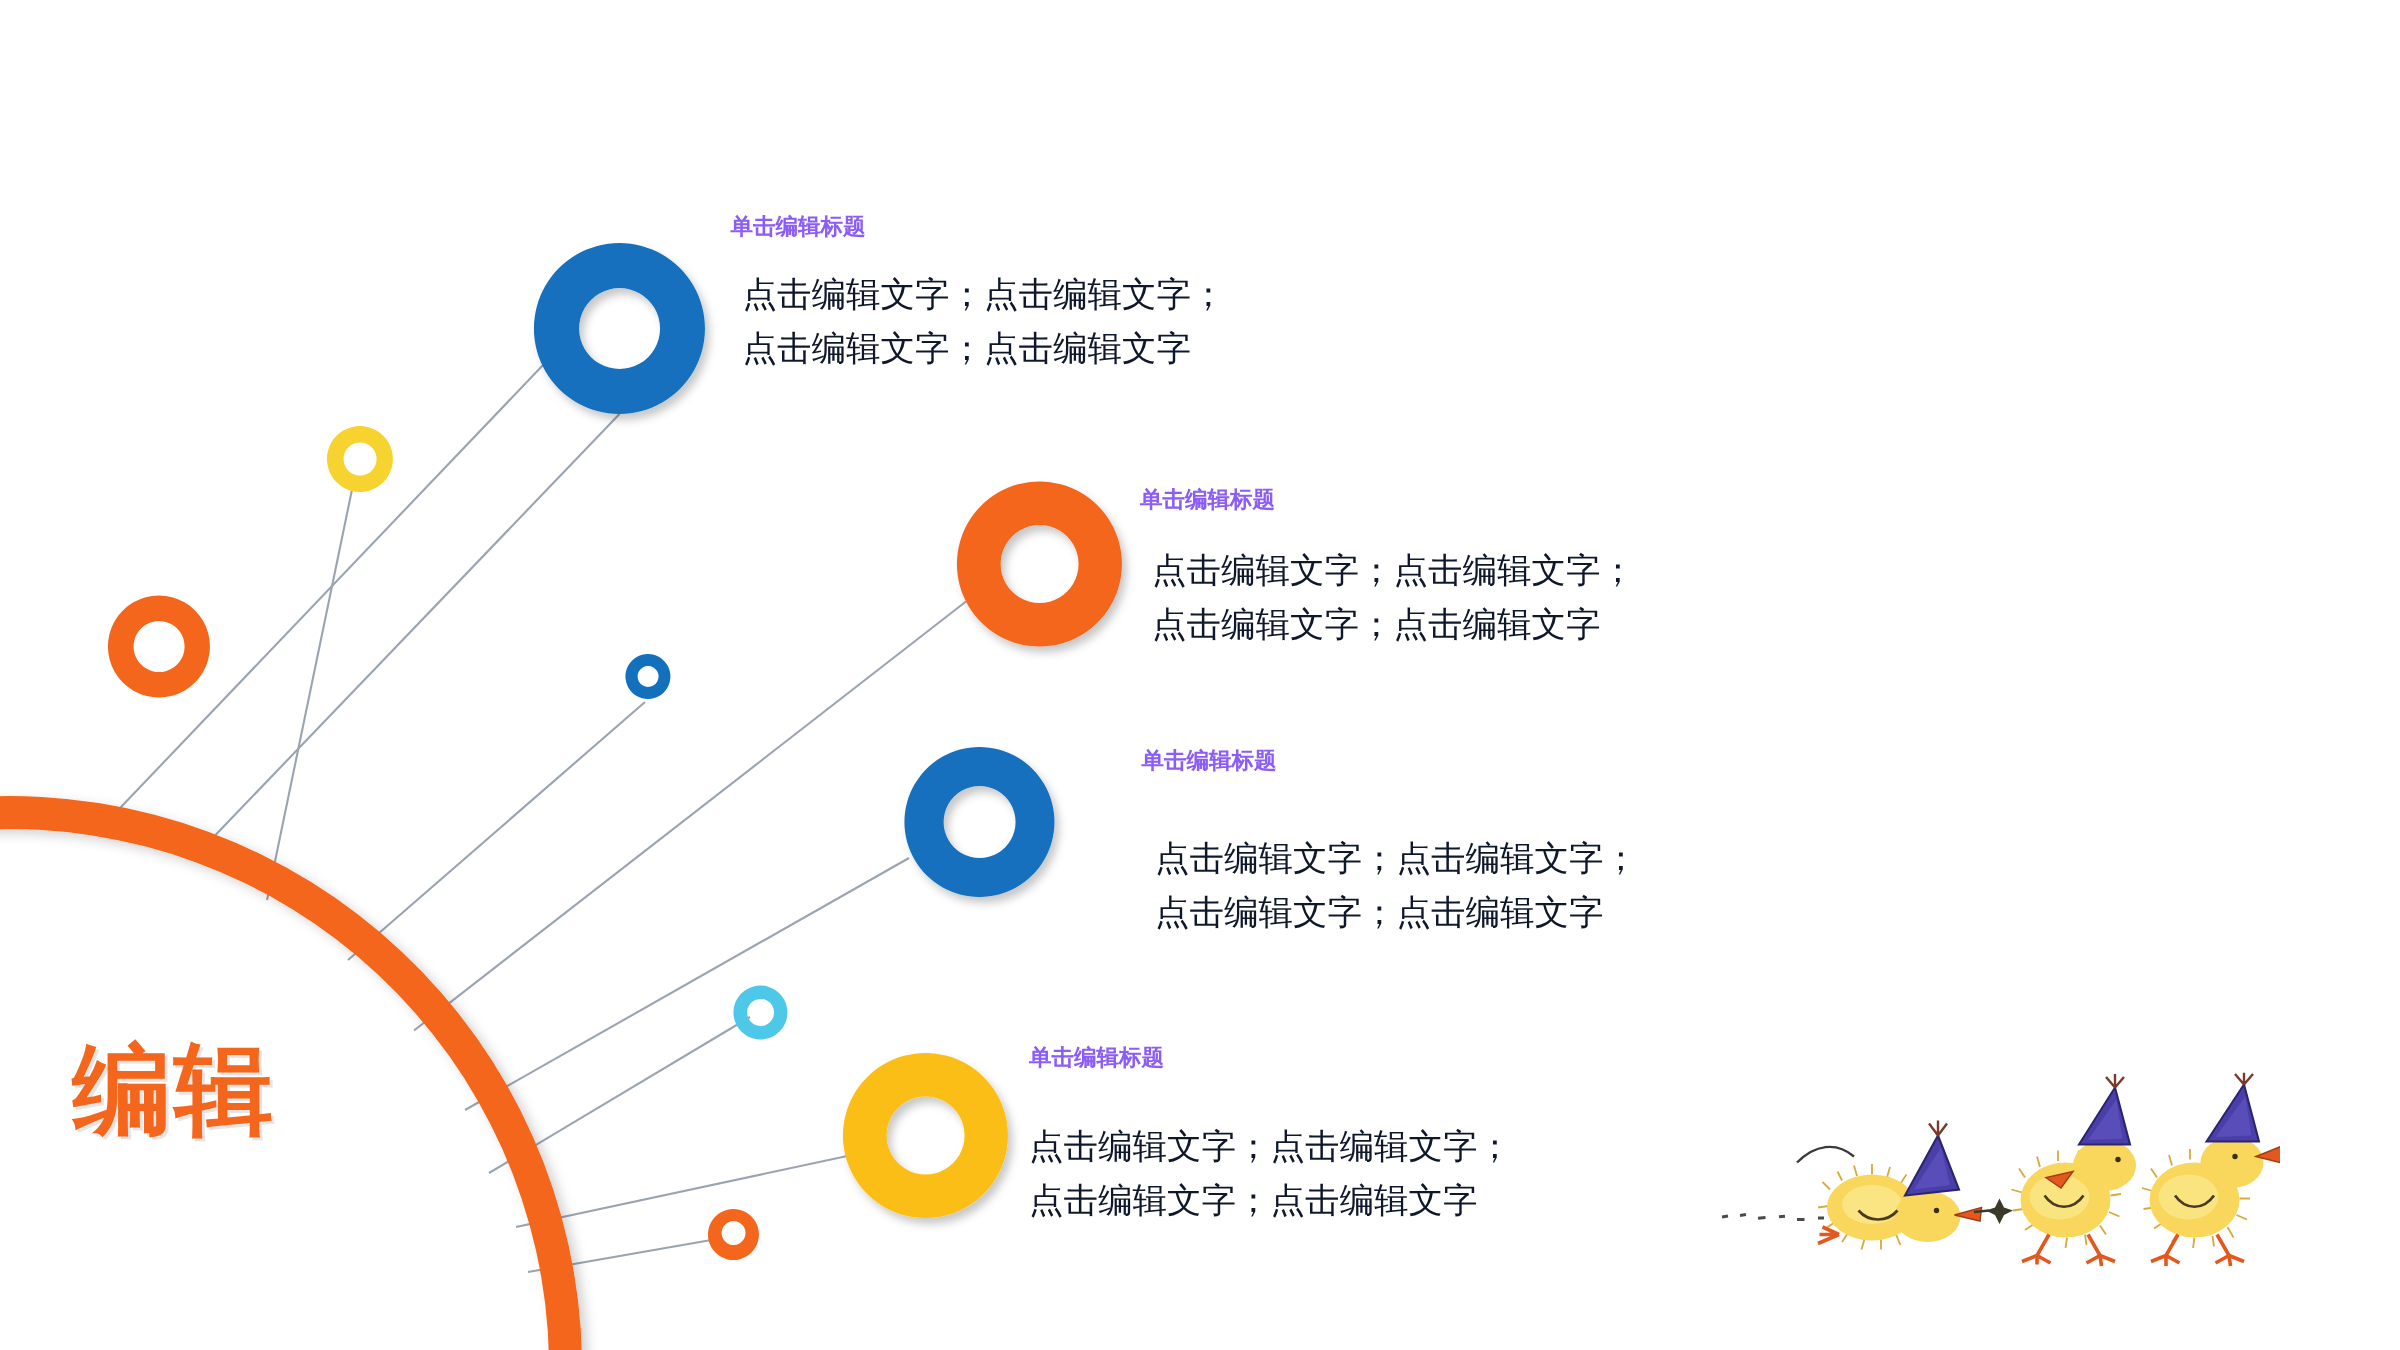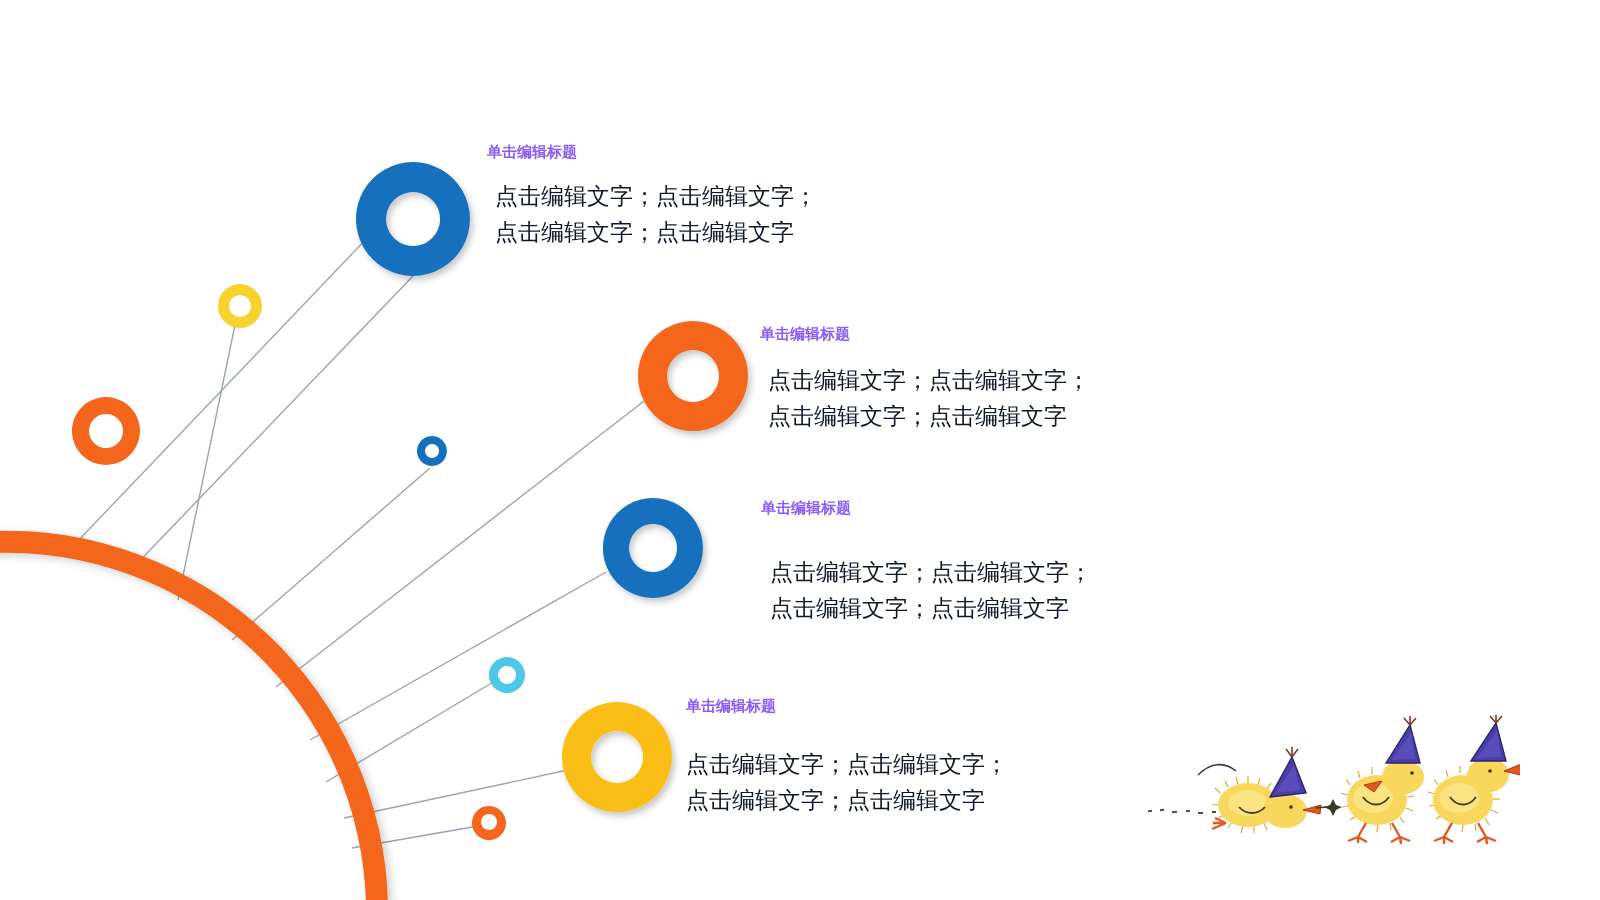--- a/index.html
+++ b/index.html
@@ -163,20 +163,21 @@
         <path d="M 507 657 A 18 18 0 1 1 506.9 657 Z M 507 666 A 9 9 0 1 0 507.1 666 Z" fill="#4ec8e8" fill-rule="evenodd"></path>
       </g>
 
       <g>
         <path d="M 489 806 A 17 17 0 1 1 488.9 806 Z M 489 814 A 8 8 0 1 0 489.1 814 Z" fill="#f4661b" fill-rule="evenodd"></path>
       </g>
     </g>
   </svg>
 
   <div class="arc-label">
+    <div>编辑</div>
   </div>
 
   <div class="text-block tb1">
     <div class="tb-title">单击编辑标题</div>
     <div class="tb-body">
       <div class="tb-line">点击编辑文字；点击编辑文字；</div>
       <div class="tb-line">点击编辑文字；点击编辑文字</div>
     </div>
   </div>
 

